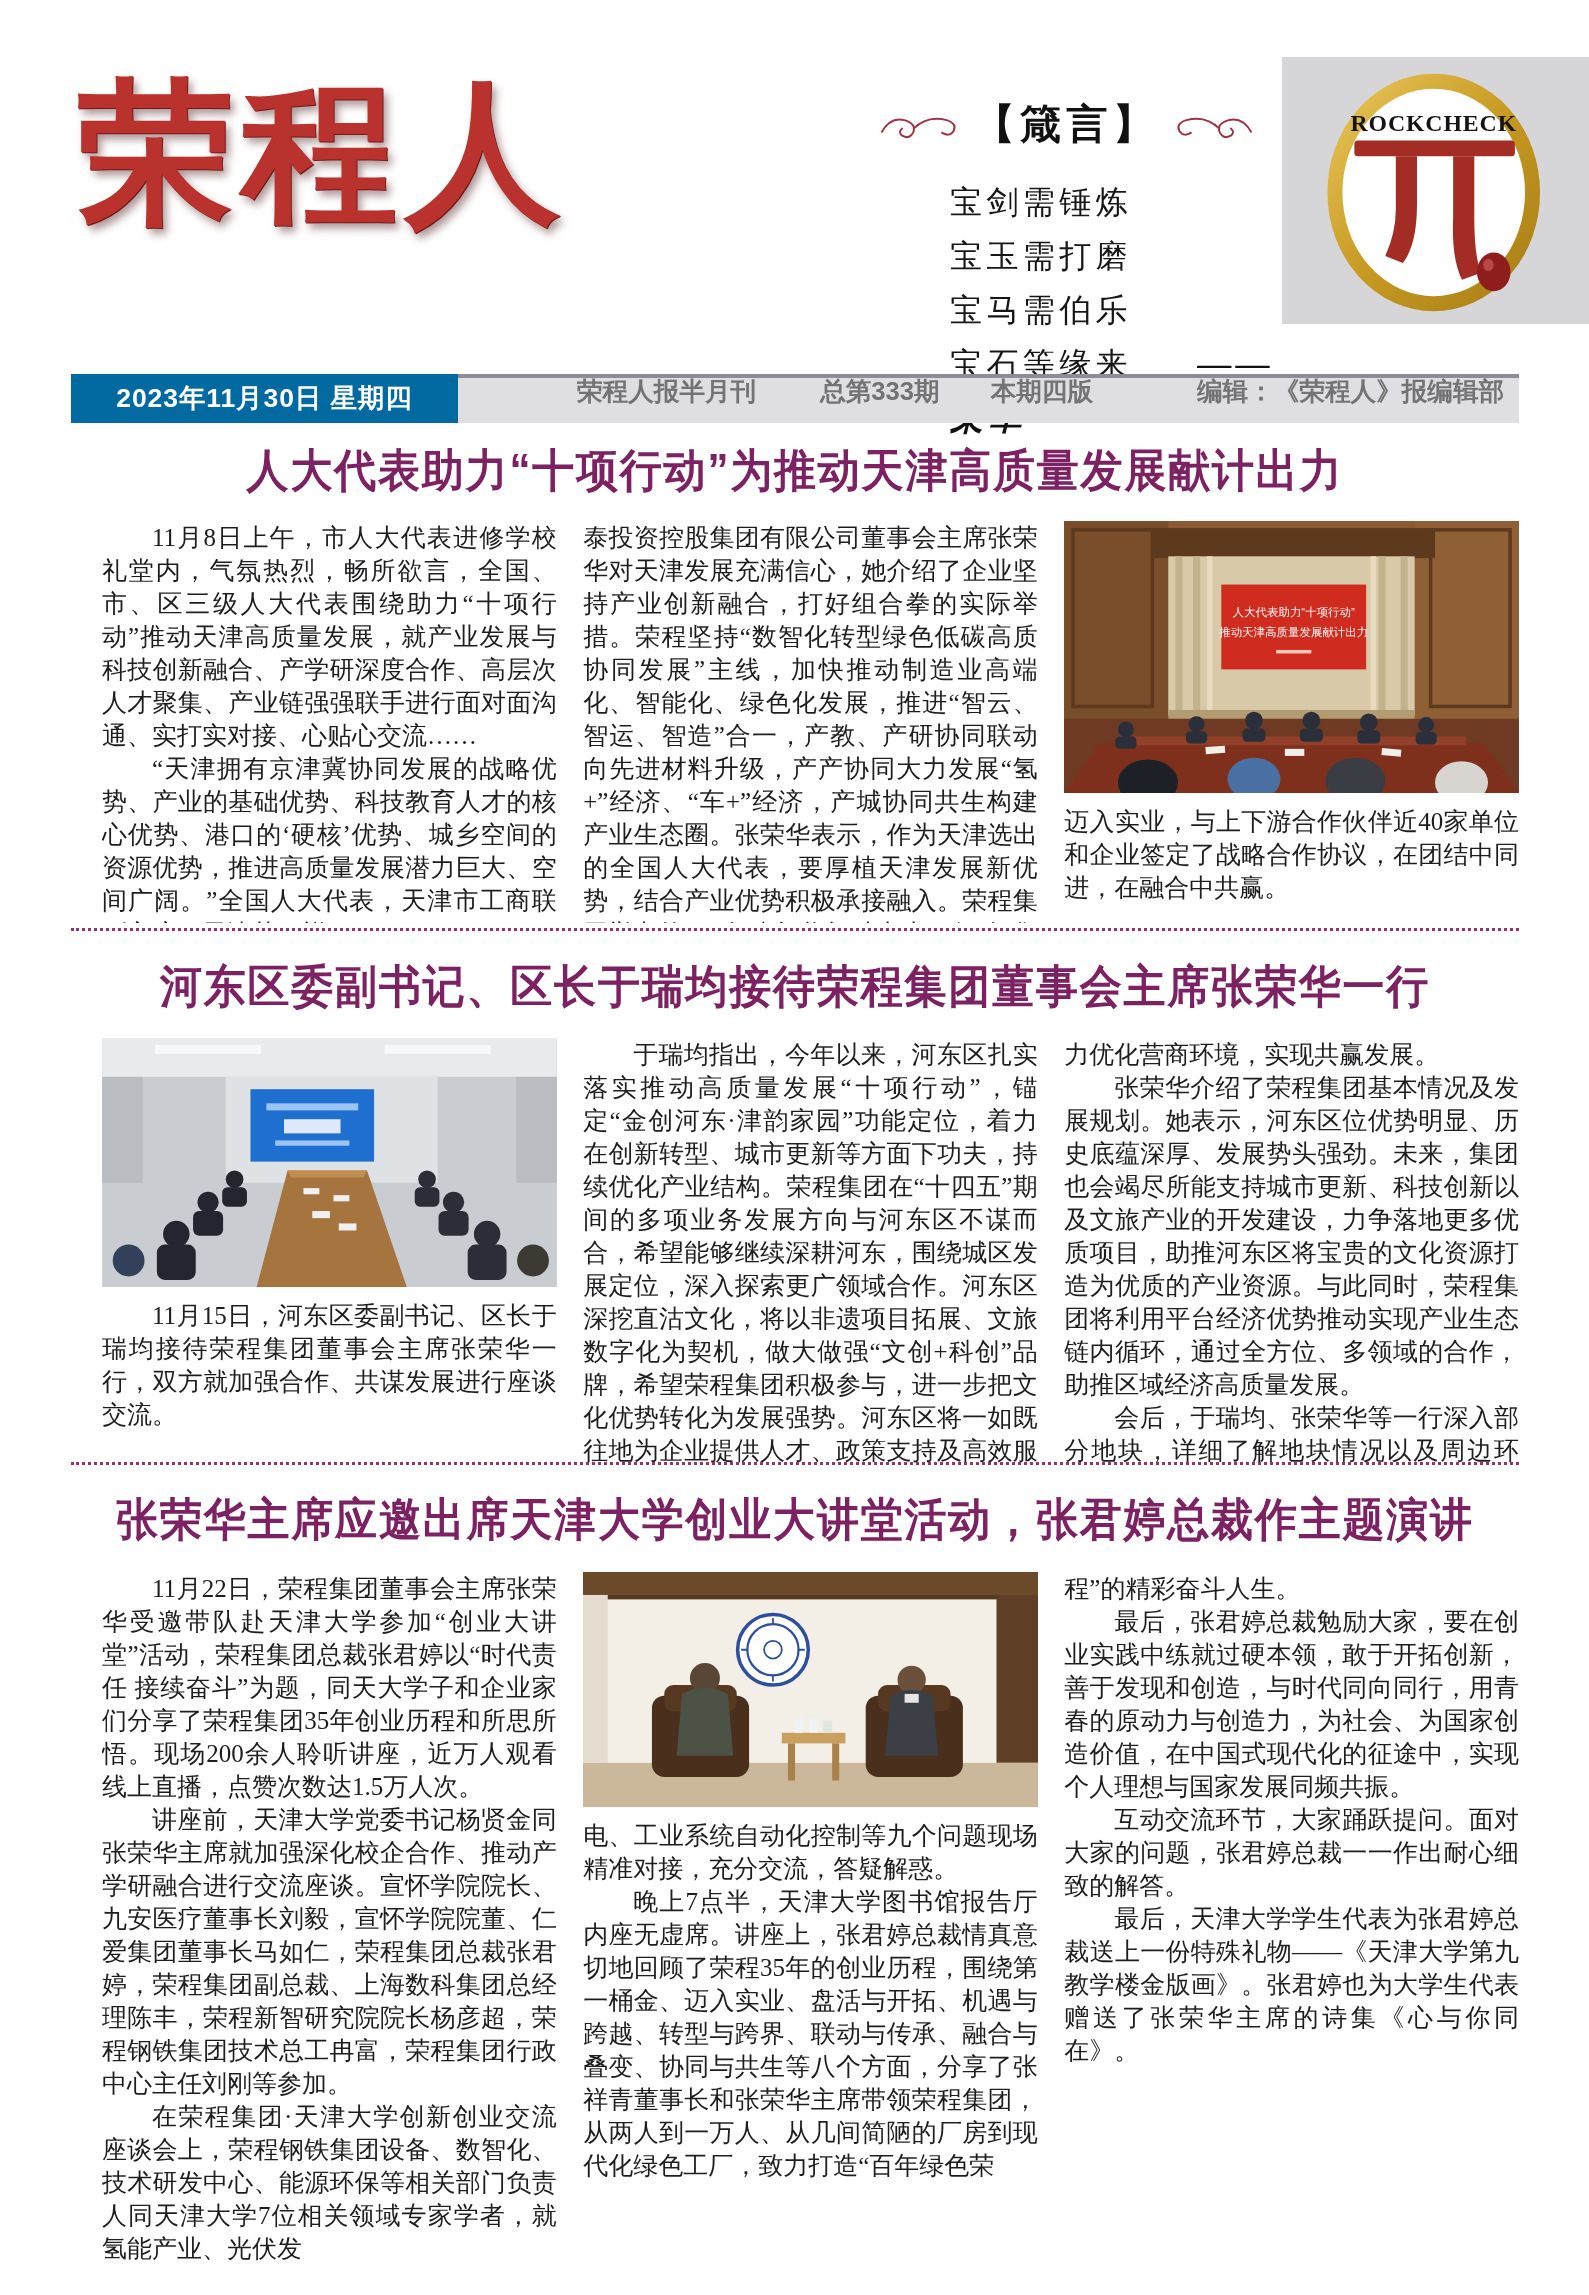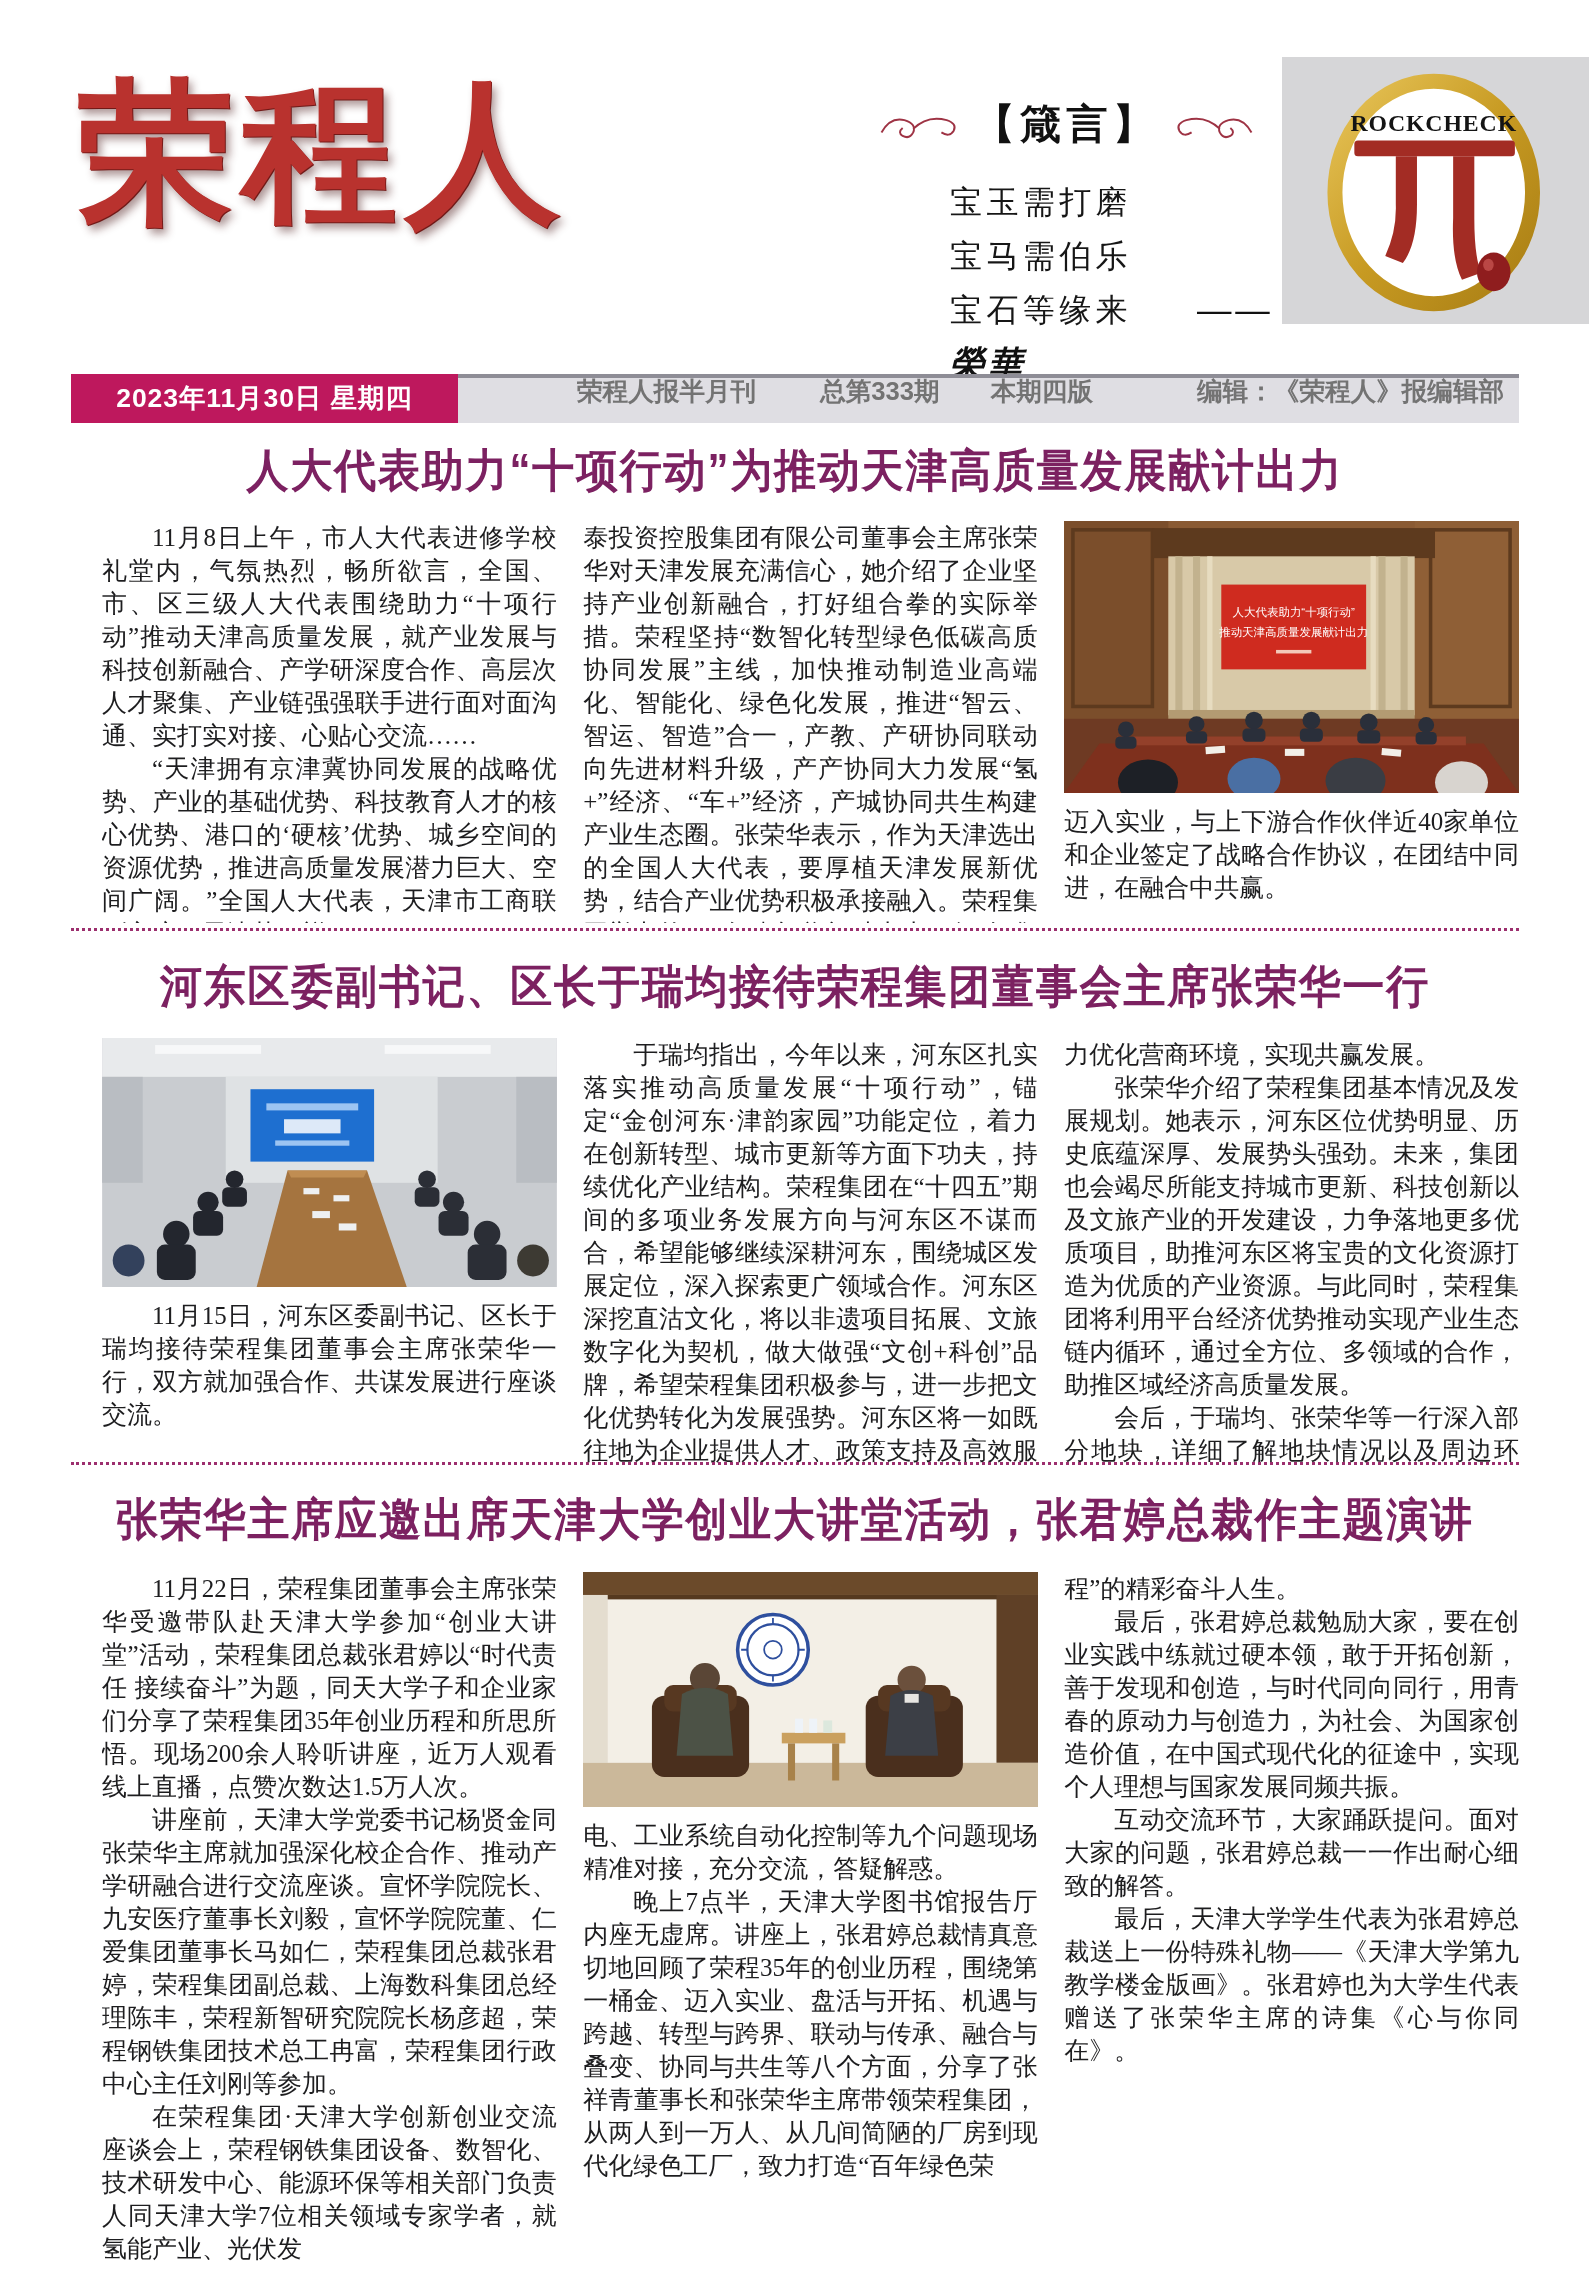--- a/index.html
+++ b/index.html
@@ -17,21 +17,21 @@
     letter-spacing:5.3px;color:#111;}
   .motto-lines{margin-top:23px;padding-left:113px;}
   .motto-line{font-size:32px;line-height:54px;letter-spacing:4.4px;color:#161616;}
   .motto-sign{font-weight:bold;font-style:italic;margin-left:53px;font-size:34px;color:#111;}
   .logo-panel{position:absolute;left:1282px;top:57px;width:307px;height:267px;background:#d6d6d8;}
   .logo-svg{position:absolute;left:1312px;top:67px;}
 
   
   .datebar{position:absolute;left:71px;top:374px;width:1448px;height:49px;background:#dfdee3;
     border-top:4.4px solid #8e8d96;box-sizing:border-box;}
-  .datebox{position:absolute;left:0;top:-4.4px;width:387px;height:49px;background:#be185d;
+  .datebox{position:absolute;left:0;top:-4.4px;width:387px;height:49px;background:#0369a1;
     display:flex;align-items:center;justify-content:center;}
   .datebox span{color:#ffffff;font-family:"Liberation Sans", sans-serif;font-weight:bold;
     font-size:26.5px;letter-spacing:0.9px;}
   .dateinfo{position:absolute;left:387px;top:-4.4px;right:0;height:49px;display:flex;align-items:flex-start;
     font-family:"Liberation Sans", sans-serif;font-weight:bold;font-size:25.6px;color:#737373;}
   .dateinfo .it1{margin-left:119px;} .dateinfo .it2{margin-left:64px;}
   .dateinfo .it3{margin-left:51px;} .dateinfo .it4{margin-left:104px;}
 
   
   .headline{position:absolute;left:71px;width:1448px;text-align:center;
@@ -60,20 +60,21 @@
     <div class="motto-header">
       <svg width="85" height="37" viewBox="0 0 96 42">
         <path d="M6,30 q10,-18 26,-14 q14,4 10,14 q-4,8 -12,4 q-6,-4 0,-9 M42,26 q16,-16 38,-10 q12,4 8,12 q-5,8 -14,2" fill="none" stroke="#9e3344" stroke-width="2.2"></path>
       </svg>
       <span class="motto-title">【箴言】</span>
       <svg width="85" height="37" viewBox="0 0 96 42">
         <path d="M90,30 q-10,-18 -26,-14 q-14,4 -10,14 q4,8 12,4 q6,-4 0,-9 M54,26 q-16,-16 -38,-10 q-12,4 -8,12 q5,8 14,2" fill="none" stroke="#9e3344" stroke-width="2.2"></path>
       </svg>
     </div>
     <div class="motto-lines">
+      <div class="motto-line">宝剑需锤炼</div>
       <div class="motto-line">宝玉需打磨</div>
       <div class="motto-line">宝马需伯乐</div>
       <div class="motto-line">
         <span>宝石等缘来</span>
         <span class="motto-sign">——榮華</span>
       </div>
     </div>
   </div>
 
   <div class="logo-panel"></div>

